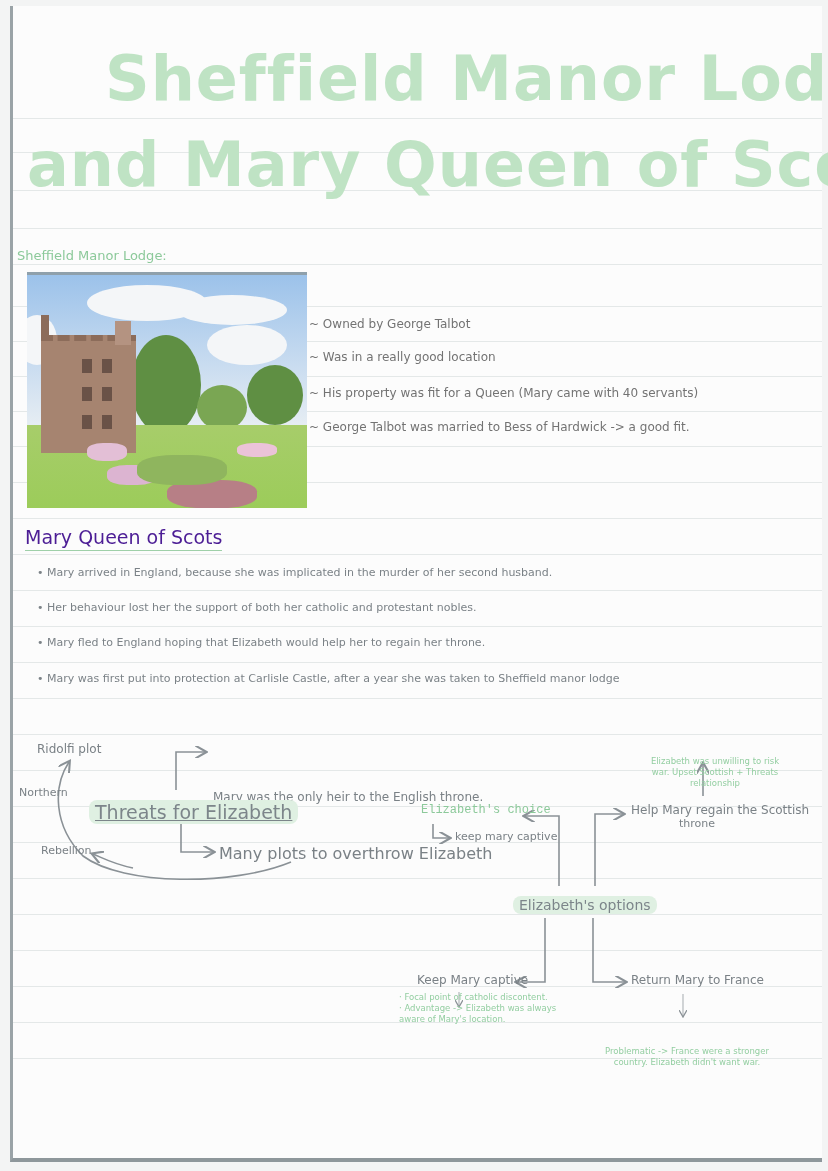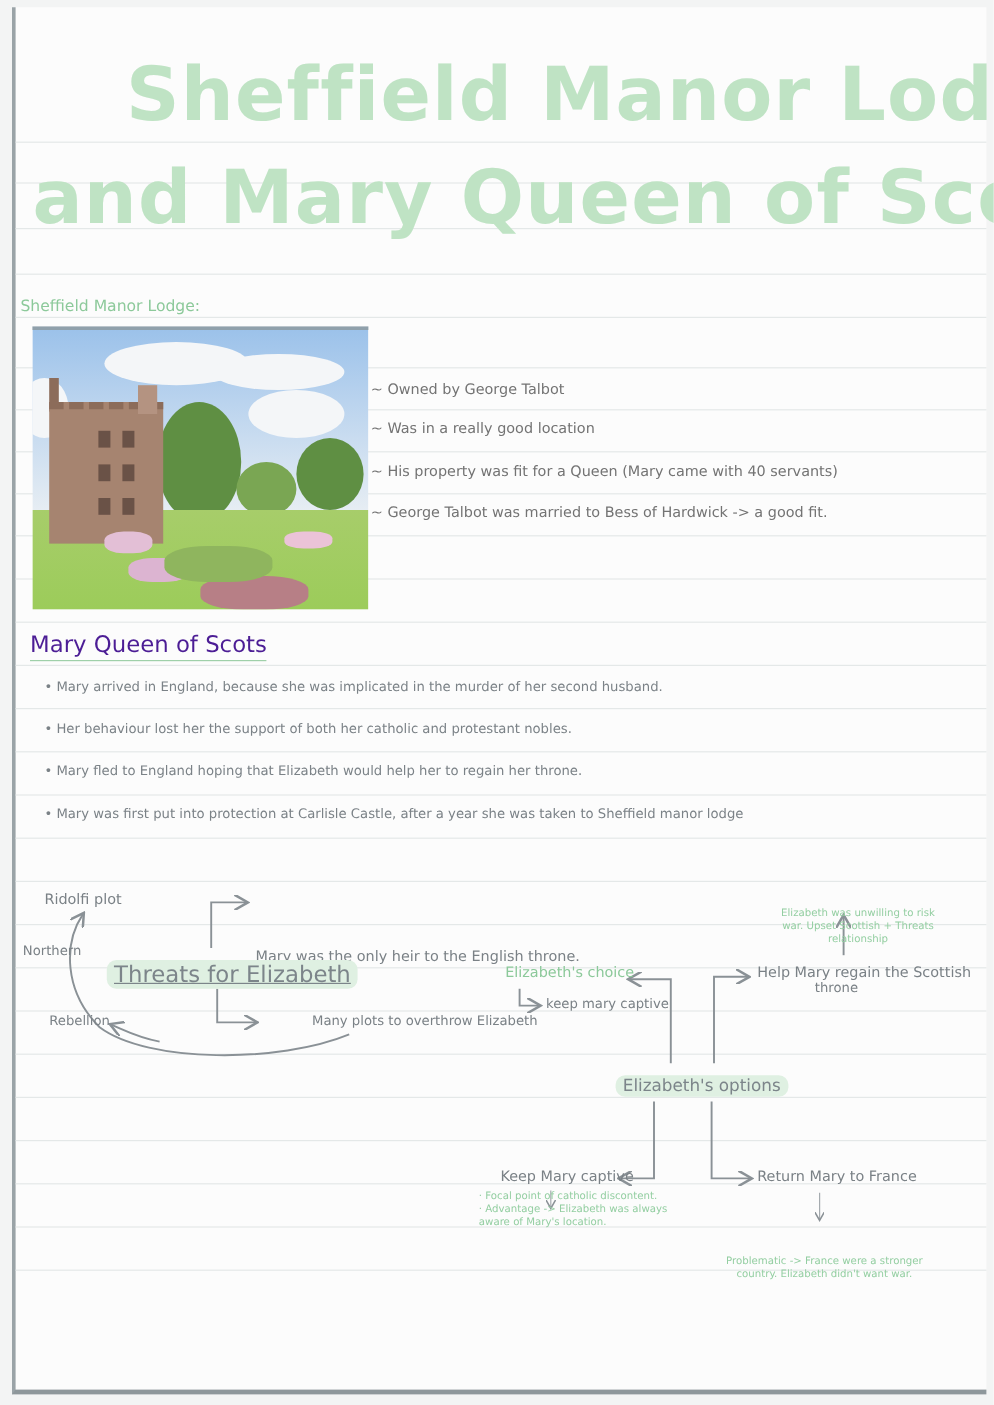--- a/index.html
+++ b/index.html
@@ -41,21 +41,21 @@
   .house { position:absolute; left:14px; top:60px; width:95px; height:112px; background:#a68470; border-top:6px dashed #8c6c5a; }
   .tower { position:absolute; left:88px; top:46px; width:16px; height:24px; background:#b49381; }
   .chimney { position:absolute; left:14px; top:40px; width:8px; height:28px; background:#8c6c5a; }
   .win { position:absolute; width:10px; height:14px; background:#6a5247; }
   .flowers { position:absolute; border-radius:40%; }
 
   .bullet-a { color:#737373; font-size:12px; }
   .bullet-b { color:#7b8287; font-size:11px; }
 
   .diag-text { color:#7a8186; font-size:12px; }
-  .diag-green { color:#8cc99a; }
+  .diag-green { color:#8cc99a;font-family:Liberation Mono, monospace; }
   .highlight { background:#dff0e2; padding:1px 6px; border-radius:8px; }
   .threats { font-size:19px; color:#7c858a;text-decoration:underline; }
   .options { font-size:14px; color:#7c858a; }
   .small-green { color:#93cea1; font-size:8.5px; line-height:11px; white-space:normal;margin-top:26px; }
 
   svg.lines { position:absolute; left:0; top:0; }
 </style>
 </head>
 <body>
 
@@ -162,21 +162,21 @@
 
       <path d="M670,988 L670,1010" marker-end="url(#ah)" stroke="#a5abaf" stroke-width="1"></path>
     </g>
   </svg>
 
   <div class="abs diag-text" style="left:24px; top:736px;">Ridolfi plot</div>
   <div class="abs diag-text" style="left:200px; top:752px;margin-top:32px;">Mary was the only heir to the English throne.</div>
   <div class="abs threats highlight" style="left:76px; top:794px;">Threats for Elizabeth</div>
   <div class="abs diag-text" style="left:6px; top:780px; font-size:11px;">Northern</div>
   <div class="abs diag-text" style="left:28px; top:838px; font-size:11px;">Rebellion</div>
-  <div class="abs diag-text" style="left:206px; top:838px; font-size:11px;margin-left:41px;">Many plots to overthrow Elizabeth</div>
+  <div class="abs diag-text" style="left:206px; top:838px; font-size:16px;">Many plots to overthrow Elizabeth</div>
 
   <div class="abs small-green" style="left:622px; top:724px; width:160px; text-align:center;">
     <span>Elizabeth was unwilling to risk</span><br>
     <span>war. Upset Scottish + Threats</span><br>
     <span>relationship</span>
   </div>
   <div class="abs diag-text diag-green" style="left:408px; top:797px; font-size:12px;">Elizabeth's choice</div>
   <div class="abs diag-text" style="left:442px; top:824px; font-size:11px;">keep mary captive</div>
   <div class="abs diag-text" style="left:618px; top:797px; font-size:12px;">Help Mary regain the Scottish</div>
   <div class="abs diag-text" style="left:624px; top:811px; font-size:11px;margin-left:42px;">throne</div>

